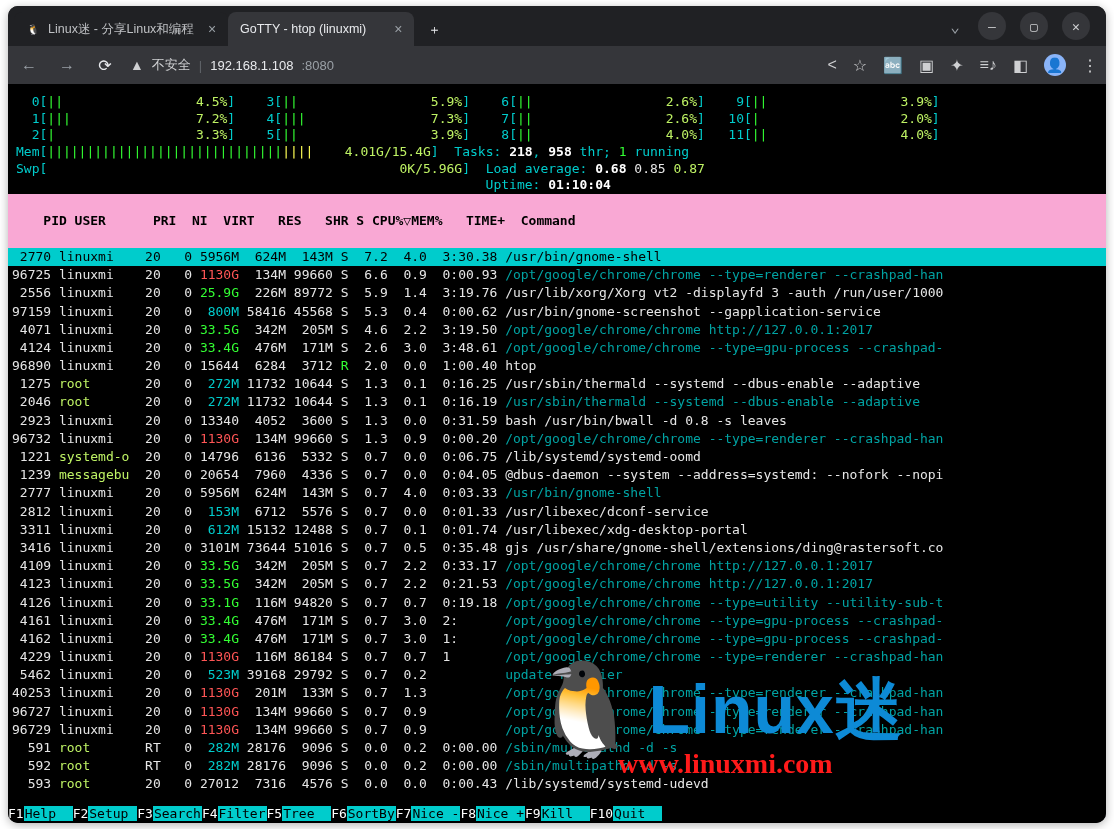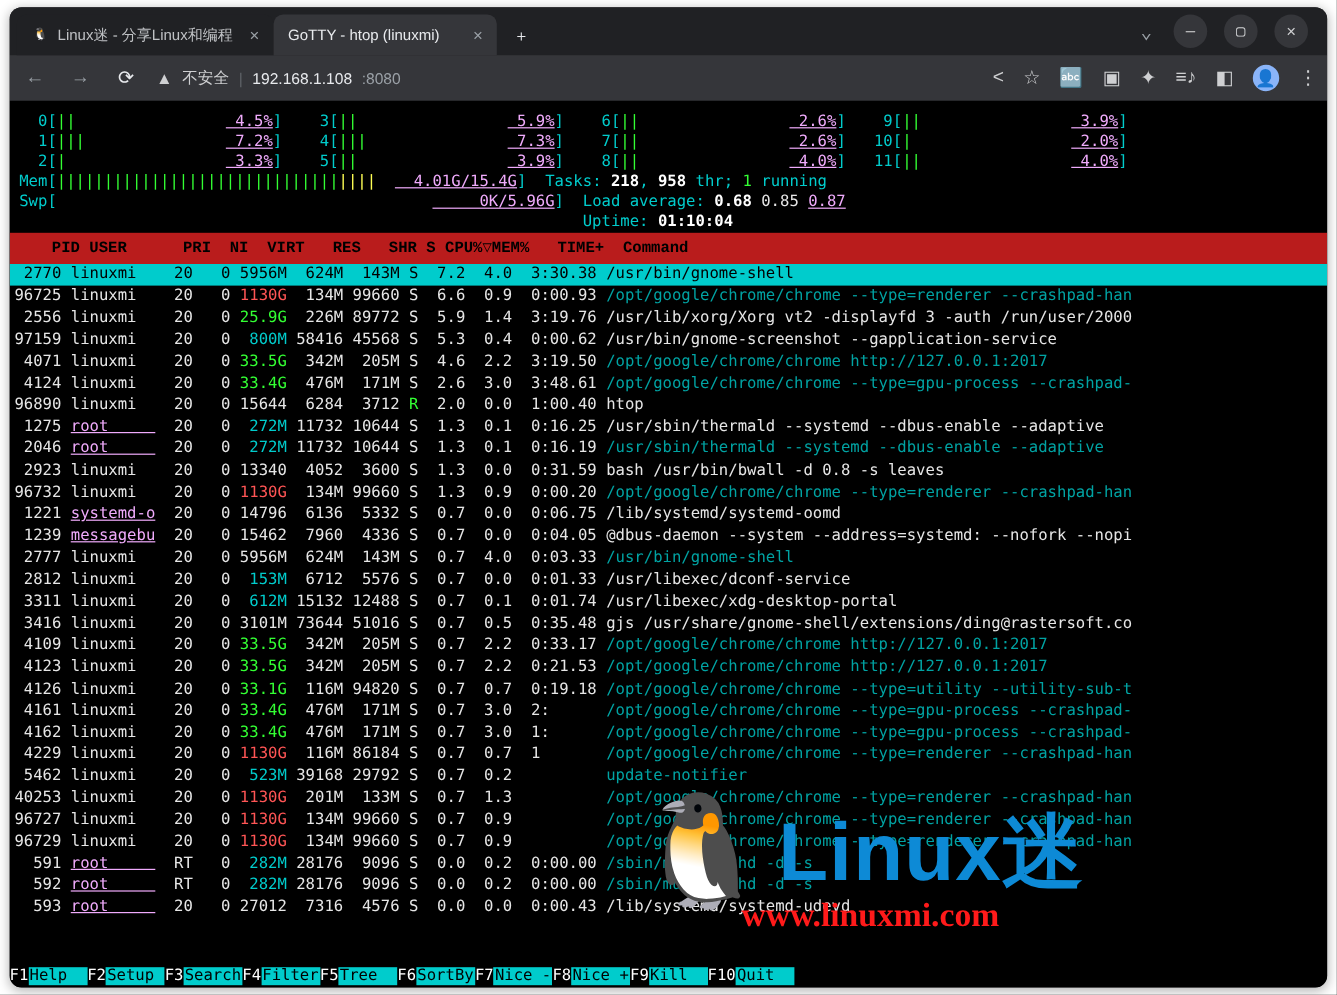--- a/index.html
+++ b/index.html
@@ -61,22 +61,22 @@
 .urlbar .port { color:#9aa0a6;}
 .spacer{flex:1;}
 .ricons { display:flex; gap:16px; align-items:center; color:#cfd0d2;}
 .ricons .ic { font-size:16px;}
 .avatar{width:22px;height:22px;border-radius:50%;background:#8ab4f8;display:flex;align-items:center;justify-content:center;color:#202124;font-size:14px;}
 .term { background:#000; height: calc(100% - 78px); padding: 4px 0 0 0; overflow:hidden; position:relative;}
 .meters { padding: 6px 8px 0 8px; white-space: pre; line-height:1.28;}
 .cyan{color:#00cccc;} .teal{color:#00a3a3;}
 .green{color:#33ff33;}
 .red{color:#ff5555;} .yellow{color:#ffff55;}
-.grey{color:#f0abfc;text-decoration:underline;} .white{color:#e6e6e6;} .bwhite{color:#fff;font-weight:bold;}
-.hdr{background:#b91c1c;color:#000;font-weight:bold;padding:4px 4px;white-space:pre;line-height:1.4;font-family:Liberation Mono, monospace;}
+.grey{color:#bef264;} .white{color:#e6e6e6;} .bwhite{color:#fff;font-weight:bold;}
+.hdr{background:#f9a8d4;color:#000;font-weight:bold;padding:18px 4px;white-space:pre;line-height:1.4;}
 .proc{white-space:pre;line-height:1.4;padding:0 4px;}
 .sel{background:#00cccc;color:#000;}
 .fkeys{position:absolute;bottom:0;left:0;right:0;white-space:pre;line-height:1.5;font-size:13px;}
 .fk{color:#fff;}
 .fv{background:#00cccc;color:#000;padding:0 1px;}
 .watermark{position:absolute;top:580px;left:520px;display:flex;align-items:center;gap:6px;pointer-events:none;}
 .watermark .tux{font-size:92px;line-height:1;}
 .watermark .big{font-family:Arial,"Microsoft YaHei",sans-serif;font-weight:900;font-size:68px;color:#0d8ad6;letter-spacing:1px;}
 .watermark .url{position:absolute;top:84px;left:90px;color:#ff1a1a;font-family:Liberation Serif, serif;font-size:28px;font-weight:600;}
 </style>
@@ -132,31 +132,31 @@
 <span class="cyan">  1</span><span class="cyan">[</span><span class="green">|||</span>               <span class="grey"> 7.2%</span><span class="cyan">]</span>  <span class="cyan">  4</span><span class="cyan">[</span><span class="green">|||</span>               <span class="grey"> 7.3%</span><span class="cyan">]</span>  <span class="cyan">  7</span><span class="cyan">[</span><span class="green">||</span>                <span class="grey"> 2.6%</span><span class="cyan">]</span>  <span class="cyan"> 10</span><span class="cyan">[</span><span class="green">|</span>                 <span class="grey"> 2.0%</span><span class="cyan">]</span>  
 <span class="cyan">  2</span><span class="cyan">[</span><span class="green">|</span>                 <span class="grey"> 3.3%</span><span class="cyan">]</span>  <span class="cyan">  5</span><span class="cyan">[</span><span class="green">||</span>                <span class="grey"> 3.9%</span><span class="cyan">]</span>  <span class="cyan">  8</span><span class="cyan">[</span><span class="green">||</span>                <span class="grey"> 4.0%</span><span class="cyan">]</span>  <span class="cyan"> 11</span><span class="cyan">[</span><span class="green">||</span>                <span class="grey"> 4.0%</span><span class="cyan">]</span>  
 <span class="cyan">Mem</span><span class="cyan">[</span><span class="green">||||||||||||||||||||||||||||||</span><span class="yellow">||||</span>  <span class="grey">  4.01G/15.4G</span><span class="cyan">]</span>  <span class="cyan">Tasks:</span> <span class="bwhite">218</span><span class="cyan">,</span> <span class="bwhite">958</span> <span class="cyan">thr;</span> <span class="green">1</span> <span class="cyan">running</span>
 <span class="cyan">Swp</span><span class="cyan">[</span>                                        <span class="grey">     0K/5.96G</span><span class="cyan">]</span>  <span class="cyan">Load average:</span> <span class="bwhite">0.68</span> <span class="white">0.85</span> <span class="grey">0.87</span>
                                                             <span class="cyan">Uptime:</span> <span class="bwhite">01:10:04</span>
 </div>
     <div class="hdr">    PID USER      PRI  NI  VIRT   RES   SHR S CPU%▽MEM%   TIME+  Command</div>
     <div id="plist">
         <div class="proc sel"><span class=""> 2770 </span><span class="">linuxmi  </span><span class="">  20   0 </span><span class="">5956M</span><span class="">  624M  143M </span><span class="">S</span><span class="">  7.2  4.0  3:30.38 </span><span class="">/usr/bin/gnome-shell</span></div>
         <div class="proc"><span class="white">96725 </span><span class="white">linuxmi  </span><span class="white">  20   0 </span><span class="red">1130G</span><span class="white">  134M 99660 </span><span class="white">S</span><span class="white">  6.6  0.9  0:00.93 </span><span class="teal">/opt/google/chrome/chrome --type=renderer --crashpad-han</span></div>
-        <div class="proc"><span class="white"> 2556 </span><span class="white">linuxmi  </span><span class="white">  20   0 </span><span class="green">25.9G</span><span class="white">  226M 89772 </span><span class="white">S</span><span class="white">  5.9  1.4  3:19.76 </span><span class="white">/usr/lib/xorg/Xorg vt2 -displayfd 3 -auth /run/user/2000</span></div>
+        <div class="proc"><span class="white"> 2556 </span><span class="white">linuxmi  </span><span class="white">  20   0 </span><span class="green">25.9G</span><span class="white">  226M 89772 </span><span class="white">S</span><span class="white">  5.9  1.4  3:19.76 </span><span class="white">/usr/lib/xorg/Xorg vt2 -displayfd 3 -auth /run/user/1000</span></div>
         <div class="proc"><span class="white">97159 </span><span class="white">linuxmi  </span><span class="white">  20   0 </span><span class="cyan"> 800M</span><span class="white"> 58416 45568 </span><span class="white">S</span><span class="white">  5.3  0.4  0:00.62 </span><span class="white">/usr/bin/gnome-screenshot --gapplication-service</span></div>
         <div class="proc"><span class="white"> 4071 </span><span class="white">linuxmi  </span><span class="white">  20   0 </span><span class="green">33.5G</span><span class="white">  342M  205M </span><span class="white">S</span><span class="white">  4.6  2.2  3:19.50 </span><span class="teal">/opt/google/chrome/chrome http://127.0.0.1:2017</span></div>
         <div class="proc"><span class="white"> 4124 </span><span class="white">linuxmi  </span><span class="white">  20   0 </span><span class="green">33.4G</span><span class="white">  476M  171M </span><span class="white">S</span><span class="white">  2.6  3.0  3:48.61 </span><span class="teal">/opt/google/chrome/chrome --type=gpu-process --crashpad-</span></div>
         <div class="proc"><span class="white">96890 </span><span class="white">linuxmi  </span><span class="white">  20   0 </span><span class="white">15644</span><span class="white">  6284  3712 </span><span class="green">R</span><span class="white">  2.0  0.0  1:00.40 </span><span class="white">htop</span></div>
         <div class="proc"><span class="white"> 1275 </span><span class="grey">root     </span><span class="white">  20   0 </span><span class="cyan"> 272M</span><span class="white"> 11732 10644 </span><span class="white">S</span><span class="white">  1.3  0.1  0:16.25 </span><span class="white">/usr/sbin/thermald --systemd --dbus-enable --adaptive</span></div>
         <div class="proc"><span class="white"> 2046 </span><span class="grey">root     </span><span class="white">  20   0 </span><span class="cyan"> 272M</span><span class="white"> 11732 10644 </span><span class="white">S</span><span class="white">  1.3  0.1  0:16.19 </span><span class="teal">/usr/sbin/thermald --systemd --dbus-enable --adaptive</span></div>
         <div class="proc"><span class="white"> 2923 </span><span class="white">linuxmi  </span><span class="white">  20   0 </span><span class="white">13340</span><span class="white">  4052  3600 </span><span class="white">S</span><span class="white">  1.3  0.0  0:31.59 </span><span class="white">bash /usr/bin/bwall -d 0.8 -s leaves</span></div>
         <div class="proc"><span class="white">96732 </span><span class="white">linuxmi  </span><span class="white">  20   0 </span><span class="red">1130G</span><span class="white">  134M 99660 </span><span class="white">S</span><span class="white">  1.3  0.9  0:00.20 </span><span class="teal">/opt/google/chrome/chrome --type=renderer --crashpad-han</span></div>
         <div class="proc"><span class="white"> 1221 </span><span class="grey">systemd-o</span><span class="white">  20   0 </span><span class="white">14796</span><span class="white">  6136  5332 </span><span class="white">S</span><span class="white">  0.7  0.0  0:06.75 </span><span class="white">/lib/systemd/systemd-oomd</span></div>
-        <div class="proc"><span class="white"> 1239 </span><span class="grey">messagebu</span><span class="white">  20   0 </span><span class="white">15462</span><span class="white">  7960  4336 </span><span class="white">S</span><span class="white">  0.7  0.0  0:04.05 </span><span class="white">@dbus-daemon --system --address=systemd: --nofork --nopi</span></div>
+        <div class="proc"><span class="white"> 1239 </span><span class="grey">messagebu</span><span class="white">  20   0 </span><span class="white">20654</span><span class="white">  7960  4336 </span><span class="white">S</span><span class="white">  0.7  0.0  0:04.05 </span><span class="white">@dbus-daemon --system --address=systemd: --nofork --nopi</span></div>
         <div class="proc"><span class="white"> 2777 </span><span class="white">linuxmi  </span><span class="white">  20   0 </span><span class="white">5956M</span><span class="white">  624M  143M </span><span class="white">S</span><span class="white">  0.7  4.0  0:03.33 </span><span class="teal">/usr/bin/gnome-shell</span></div>
         <div class="proc"><span class="white"> 2812 </span><span class="white">linuxmi  </span><span class="white">  20   0 </span><span class="cyan"> 153M</span><span class="white">  6712  5576 </span><span class="white">S</span><span class="white">  0.7  0.0  0:01.33 </span><span class="white">/usr/libexec/dconf-service</span></div>
         <div class="proc"><span class="white"> 3311 </span><span class="white">linuxmi  </span><span class="white">  20   0 </span><span class="cyan"> 612M</span><span class="white"> 15132 12488 </span><span class="white">S</span><span class="white">  0.7  0.1  0:01.74 </span><span class="white">/usr/libexec/xdg-desktop-portal</span></div>
         <div class="proc"><span class="white"> 3416 </span><span class="white">linuxmi  </span><span class="white">  20   0 </span><span class="white">3101M</span><span class="white"> 73644 51016 </span><span class="white">S</span><span class="white">  0.7  0.5  0:35.48 </span><span class="white">gjs /usr/share/gnome-shell/extensions/ding@rastersoft.co</span></div>
         <div class="proc"><span class="white"> 4109 </span><span class="white">linuxmi  </span><span class="white">  20   0 </span><span class="green">33.5G</span><span class="white">  342M  205M </span><span class="white">S</span><span class="white">  0.7  2.2  0:33.17 </span><span class="teal">/opt/google/chrome/chrome http://127.0.0.1:2017</span></div>
         <div class="proc"><span class="white"> 4123 </span><span class="white">linuxmi  </span><span class="white">  20   0 </span><span class="green">33.5G</span><span class="white">  342M  205M </span><span class="white">S</span><span class="white">  0.7  2.2  0:21.53 </span><span class="teal">/opt/google/chrome/chrome http://127.0.0.1:2017</span></div>
         <div class="proc"><span class="white"> 4126 </span><span class="white">linuxmi  </span><span class="white">  20   0 </span><span class="green">33.1G</span><span class="white">  116M 94820 </span><span class="white">S</span><span class="white">  0.7  0.7  0:19.18 </span><span class="teal">/opt/google/chrome/chrome --type=utility --utility-sub-t</span></div>
         <div class="proc"><span class="white"> 4161 </span><span class="white">linuxmi  </span><span class="white">  20   0 </span><span class="green">33.4G</span><span class="white">  476M  171M </span><span class="white">S</span><span class="white">  0.7  3.0  2:      </span><span class="teal">/opt/google/chrome/chrome --type=gpu-process --crashpad-</span></div>
         <div class="proc"><span class="white"> 4162 </span><span class="white">linuxmi  </span><span class="white">  20   0 </span><span class="green">33.4G</span><span class="white">  476M  171M </span><span class="white">S</span><span class="white">  0.7  3.0  1:      </span><span class="teal">/opt/google/chrome/chrome --type=gpu-process --crashpad-</span></div>
         <div class="proc"><span class="white"> 4229 </span><span class="white">linuxmi  </span><span class="white">  20   0 </span><span class="red">1130G</span><span class="white">  116M 86184 </span><span class="white">S</span><span class="white">  0.7  0.7  1       </span><span class="teal">/opt/google/chrome/chrome --type=renderer --crashpad-han</span></div>

